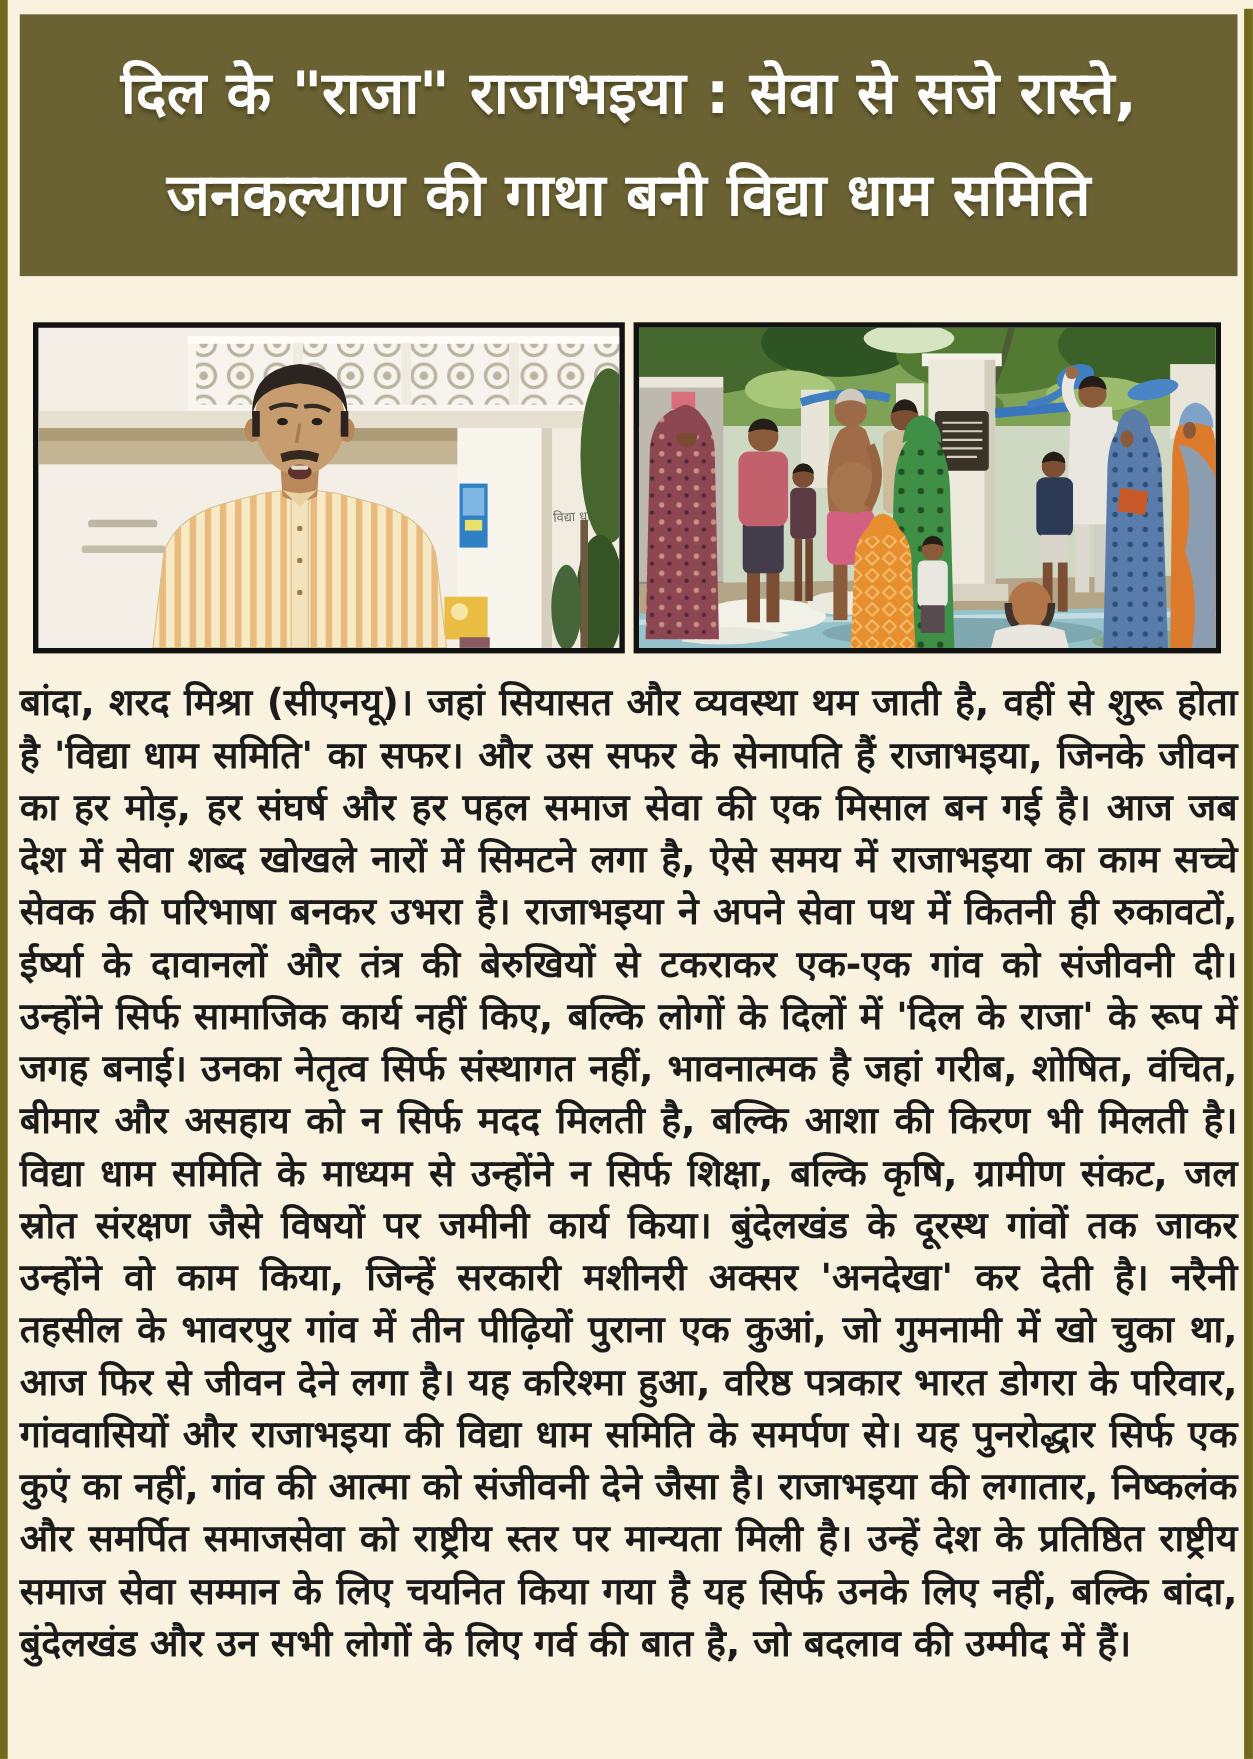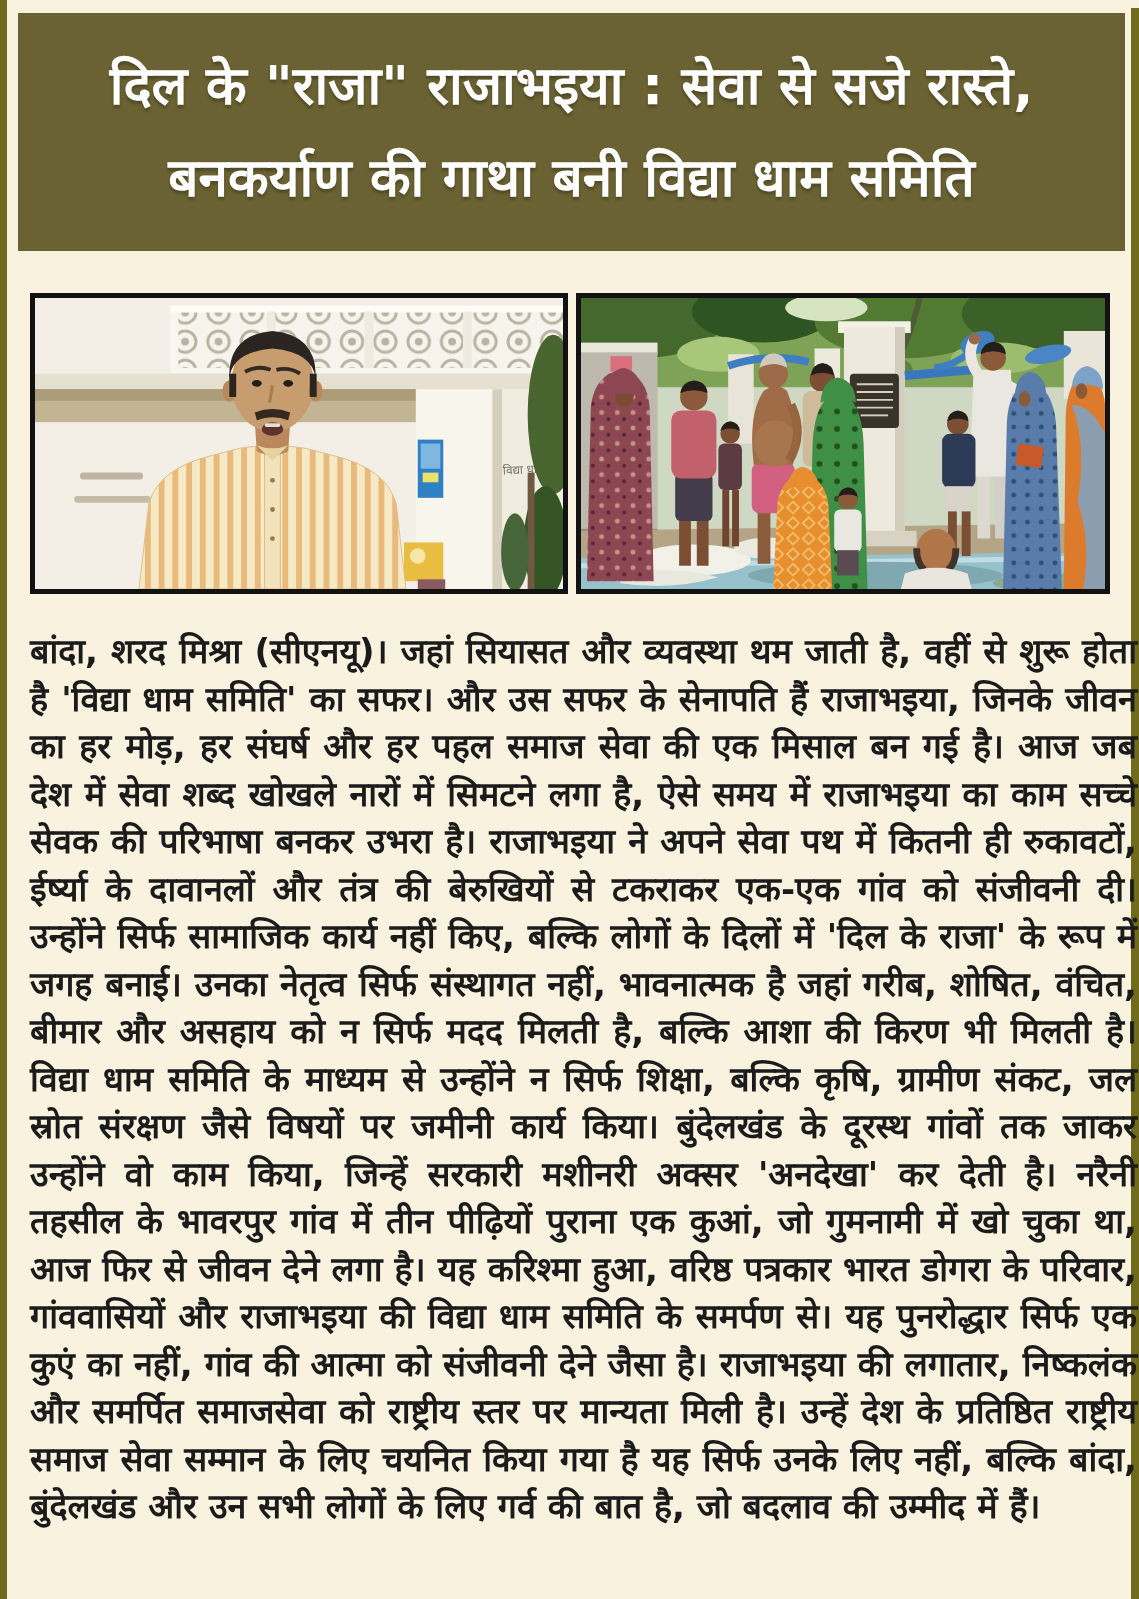--- a/index.html
+++ b/index.html
@@ -31,34 +31,34 @@
     border:5px solid #121212;background:#f3efe6;box-sizing:border-box;
   }
   .photo svg{display:block;width:100%;height:100%;}
   .photo-left{left:30px;width:538px;}
   .photo-right{left:576px;width:534px;}
 
   .article-body{
     position:absolute;left:18px;top:616px;width:1107px;
     font-size:34px;font-weight:700;color:#1b1b1b;
     line-height:47.5px;text-align:justify;
-    margin:12px;
+    margin:0;
   }
 </style>
 </head>
 <body>
 
 <div class="page">
 
   <div class="frame-strip frame-left"></div>
   <div class="frame-strip frame-right"></div>
 
   <div class="header-banner">
     <div class="title-line">दिल के "राजा" राजाभइया : सेवा से सजे रास्ते,</div>
-    <div class="title-line">बनकर्याण की गाथा बनी विद्या धाम समिति</div>
+    <div class="title-line">जनकल्याण की गाथा बनी विद्या धाम समिति</div>
   </div>
 
   <div class="photo photo-left">
     <svg viewBox="0 0 538 300" preserveAspectRatio="none">
       <defs>
         <pattern id="jali" width="34" height="30" patternUnits="userSpaceOnUse">
           <rect width="34" height="30" fill="#f6f4ec"></rect>
           <circle cx="17" cy="15" r="11" fill="none" stroke="#b9b3a2" stroke-width="3"></circle>
           <circle cx="17" cy="15" r="4" fill="#b9b3a2"></circle>
         </pattern>

